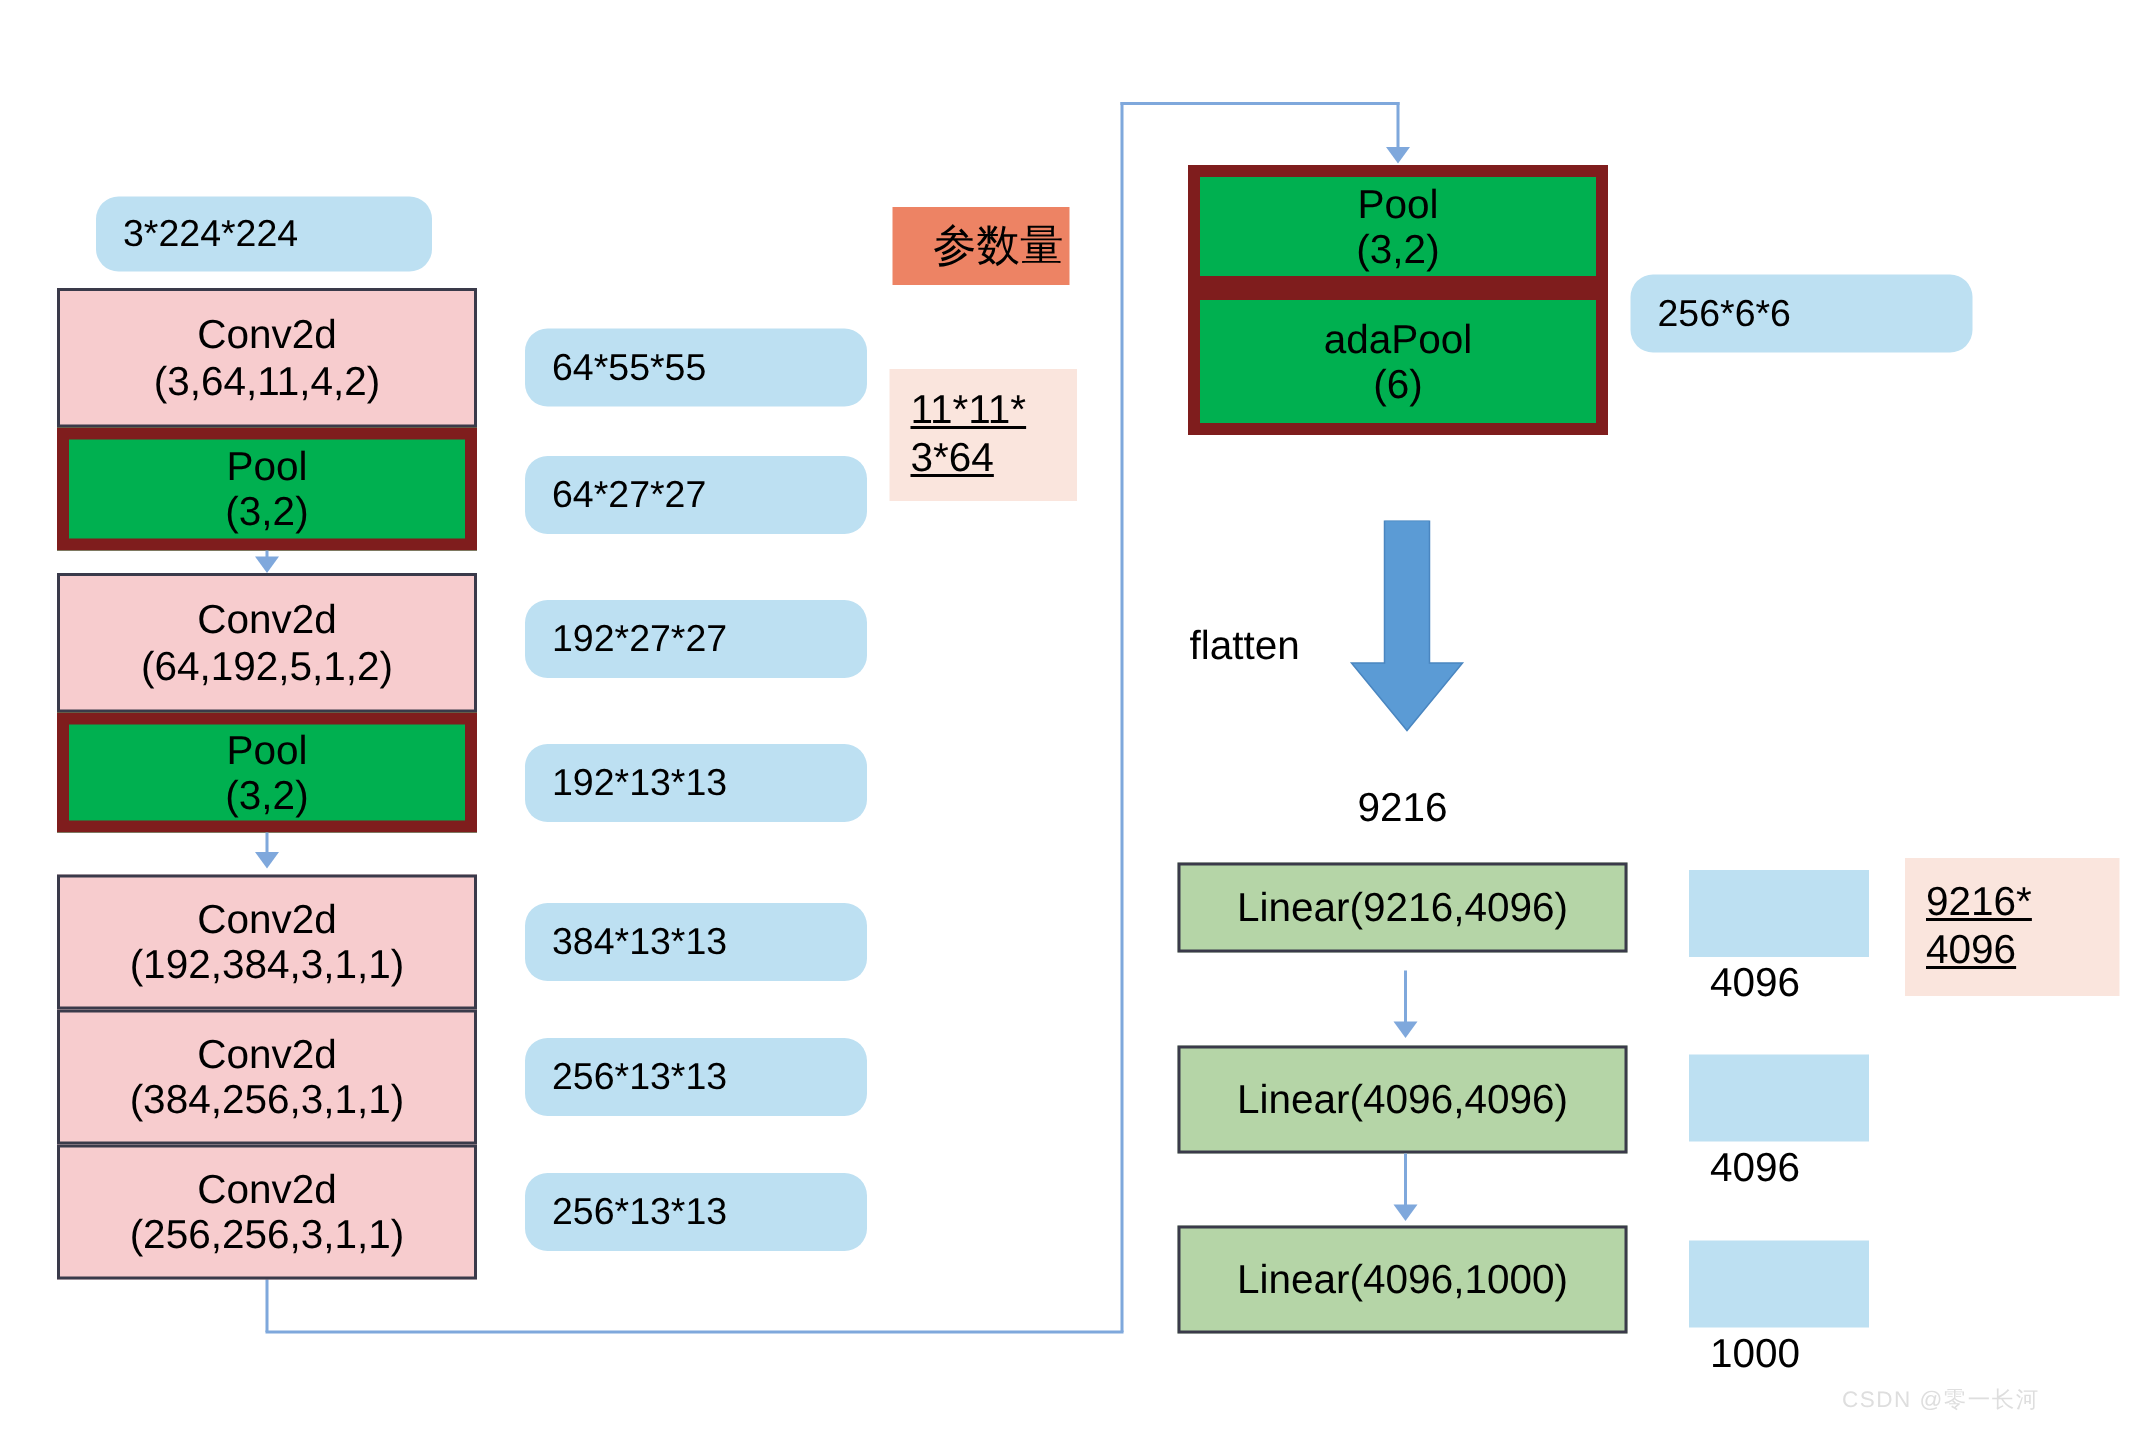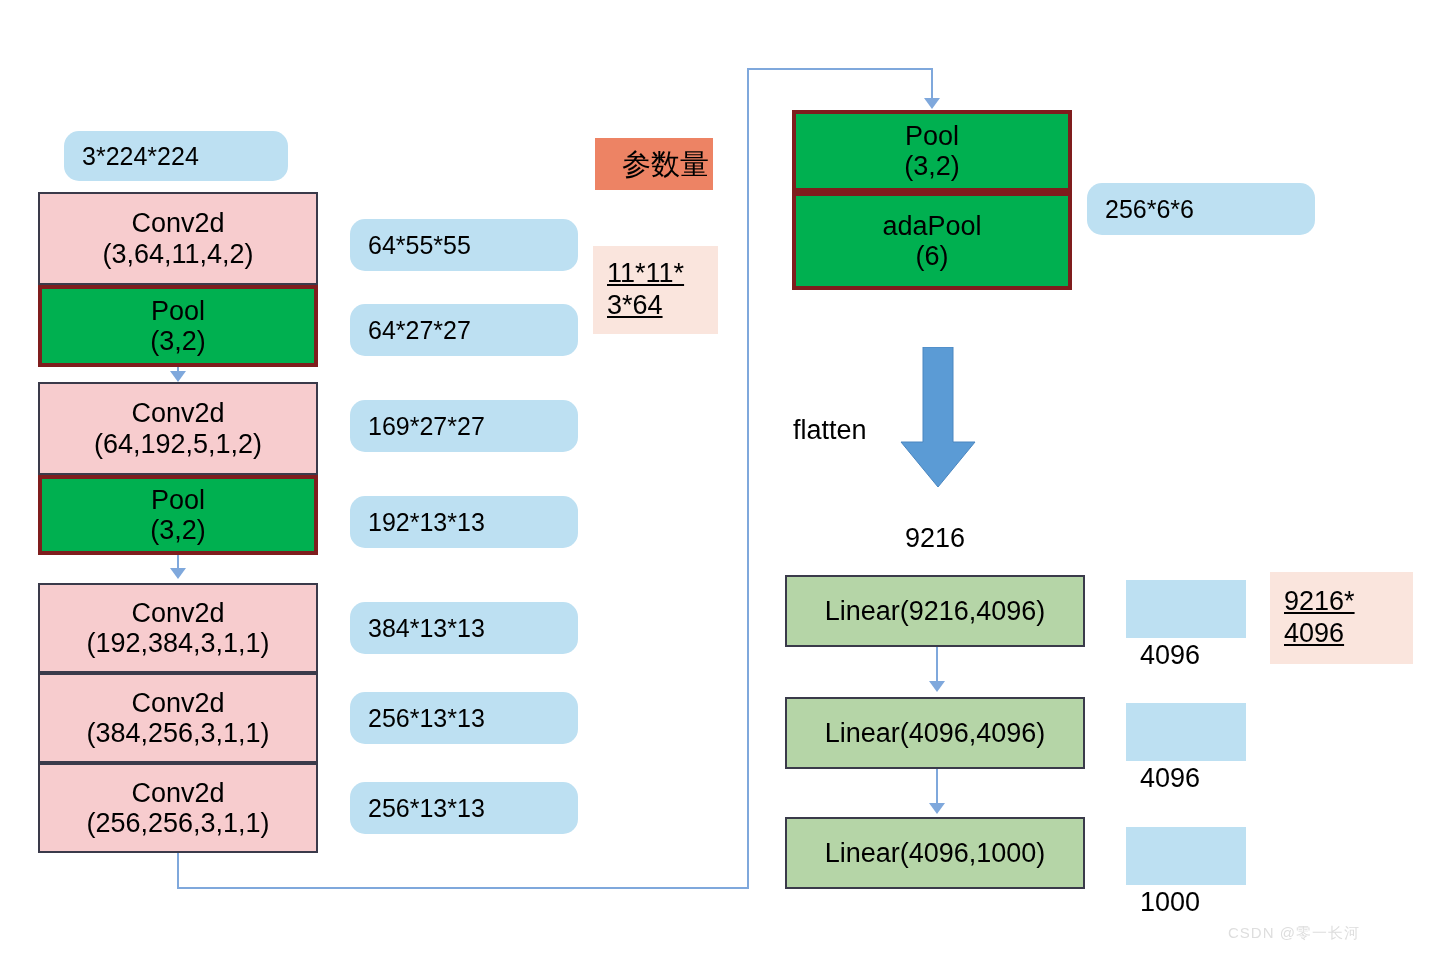--- a/index.html
+++ b/index.html
@@ -28,21 +28,21 @@
     white-space: pre-line;
   }
   
   .conv {
     background: #f7ccce;
     border: 2px solid #3a3a4a;
     font-size: 27px;
   }
   .pool {
     background: #00b050;
-    border: 4px solid #7f1d1d;
+    border: 8px solid #7f1d1d;
     font-size: 27px;
   }
   .linear {
     background: #b5d5a7;
     border: 2px solid #3a3a4a;
     font-size: 27px;
     line-height: 1.05;
     padding: 0 4px;
   }
   .shape {
@@ -166,21 +166,21 @@
 (256,256,3,1,1)</span>
   </div>
 
   <div class="box shape" style="left:350px; top:219px; width:228px; height:52px;">
     <span>64*55*55</span>
   </div>
   <div class="box shape" style="left:350px; top:304px; width:228px; height:52px;">
     <span>64*27*27</span>
   </div>
   <div class="box shape" style="left:350px; top:400px; width:228px; height:52px;">
-    <span>169*27*27</span>
+    <span>192*27*27</span>
   </div>
   <div class="box shape" style="left:350px; top:496px; width:228px; height:52px;">
     <span>192*13*13</span>
   </div>
   <div class="box shape" style="left:350px; top:602px; width:228px; height:52px;">
     <span>384*13*13</span>
   </div>
   <div class="box shape" style="left:350px; top:692px; width:228px; height:52px;">
     <span>256*13*13</span>
   </div>
@@ -215,21 +215,21 @@
   </svg>
 
   <div class="box plain" style="left:793px; top:410px; width:110px; height:40px;">
     <span>flatten</span>
   </div>
 
   <div class="box plain-center" style="left:880px; top:518px; width:110px; height:40px;">
     <span>9216</span>
   </div>
 
-  <div class="box linear" style="left:785px; top:575px; width:300px; height:72px;">
+  <div class="box linear" style="left:785px; top:575px; width:300px; height:60px;">
     <span>Linear(9216,4096)</span>
   </div>
 
   <div class="vline" style="left:936px; top:647px; height:42px;"></div>
   <div class="arrowhead" style="left:929px; top:681px;"></div>
 
   <div class="box linear" style="left:785px; top:697px; width:300px; height:72px;">
     <span>Linear(4096,4096)</span>
   </div>
 

